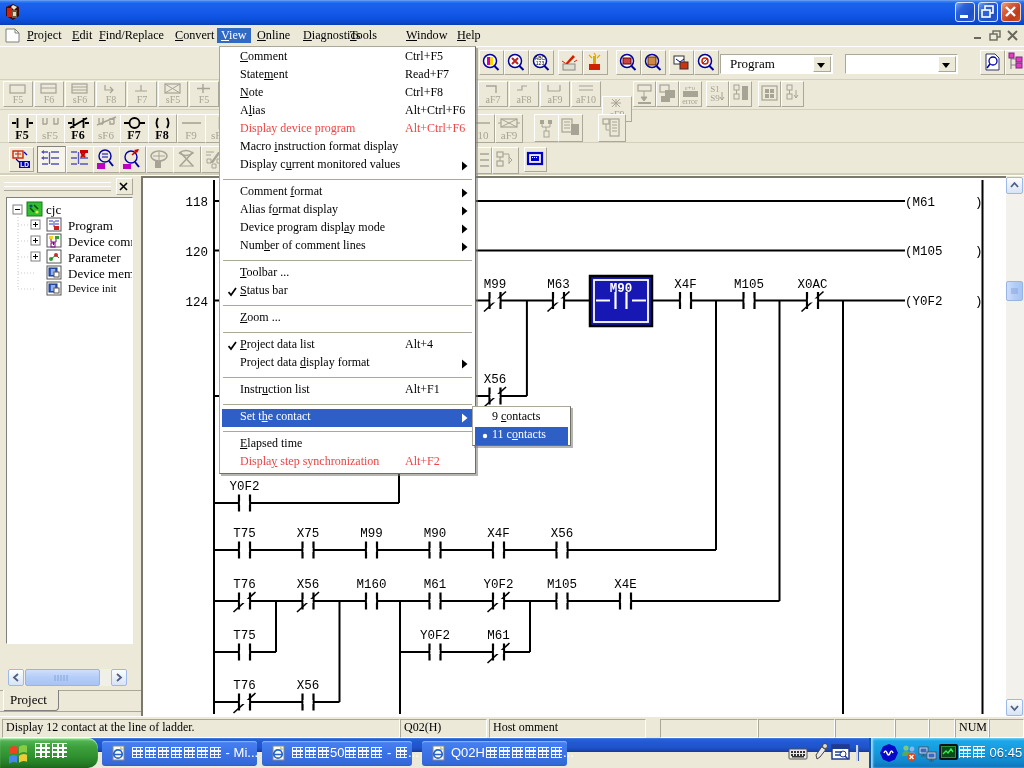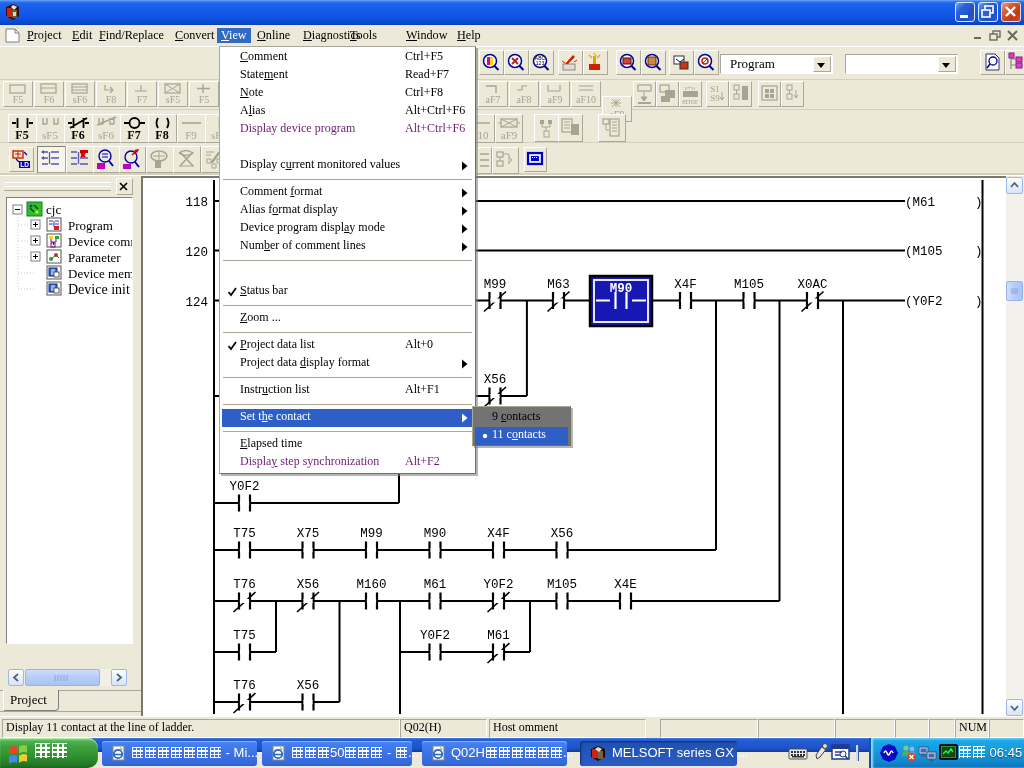--- a/index.html
+++ b/index.html
@@ -419,21 +419,21 @@
         <rect x="40" y="84" width="14" height="13" fill="#fff" stroke="#555"></rect>
         <rect x="42" y="86" width="8" height="8" fill="#3060c8" stroke="#103080"></rect>
         <path d="M44 88 h4 M44 90 h4 M44 92 h4" stroke="#fff"></path>
         <rect x="47" y="90" width="5" height="5" fill="#fff" stroke="#555"></rect>
       </svg>
       <div class="ab" style="left:39px;top:4px;font-size:13px">cjc</div>
       <div class="ab" style="left:61px;top:20px;font-size:13px;white-space:nowrap">Program</div>
       <div class="ab" style="left:61px;top:36px;font-size:13px;white-space:nowrap">Device comme</div>
       <div class="ab" style="left:61px;top:52px;font-size:13px;white-space:nowrap">Parameter</div>
       <div class="ab" style="left:61px;top:68px;font-size:13px;white-space:nowrap">Device memor</div>
-      <div class="ab" style="left:61px;top:84px;font-size:14px;white-space:nowrap">Device init</div>
+      <div class="ab" style="left:61px;top:84px;font-size:11px;white-space:nowrap">Device init</div>
     </div>
 
     <div class="ab" style="left:8px;top:493px;width:118px;height:17px;background:#f0f0e8">
       <div class="ab" style="left:0;top:0;width:16px;height:17px;background:linear-gradient(180deg,#fdfefd,#d7e3f5);border:1px solid #9db9e8;border-radius:2px;box-sizing:border-box"><svg width="14" height="15">
             <path d="M9 4 l-4 3.5 4 3.5" fill="none" stroke="#4d6185" stroke-width="1.8"></path>
           </svg></div>
       <div class="ab" style="left:103px;top:0;width:16px;height:17px;background:linear-gradient(180deg,#fdfefd,#d7e3f5);border:1px solid #9db9e8;border-radius:2px;box-sizing:border-box"><svg width="14" height="15">
             <path d="M5 4 l4 3.5 -4 3.5" fill="none" stroke="#4d6185" stroke-width="1.8"></path>
           </svg></div>
       <div class="ab" style="left:17px;top:0;width:75px;height:17px;background:linear-gradient(180deg,#cfdefc,#b4cdf8 50%,#a8c4f2);border:1px solid #98b4e4;border-radius:2px;box-sizing:border-box"><svg width="73" height="15">
@@ -611,21 +611,21 @@
           <path d="M4 6 l3.5 4 3.5-4" fill="none" stroke="#4d6185" stroke-width="1.8"></path>
         </svg></div>
     <div class="ab" style="left:0;top:104px;width:17px;height:20px;background:linear-gradient(90deg,#cfdefc,#b4cdf8 50%,#a8c4f2);border:1px solid #98b4e4;border-radius:2px;box-sizing:border-box"><svg width="15" height="18">
           <path d="M4 7 h7 M4 9 h7 M4 11 h7" stroke="#86a4d8"></path>
         </svg></div>
   </div>
 </div>
 
 <div class="ab" id="statusbar" style="left:0;top:716px;width:1024px;height:22px;background:#ece9d8;border-top:1px solid #fff;box-sizing:border-box;font-size:12px">
   <div class="ab sunk" style="left:2px;top:2px;width:396px;height:17px">
-      <span class="ab" style="left:3px;top:0">Display 11 contact at the line of ladder.</span>
+      <span class="ab" style="left:3px;top:0">Display 12 contact at the line of ladder.</span>
     </div>
   <div class="ab sunk" style="left:400px;top:2px;width:85px;height:17px">
       <span class="ab" style="left:3px;top:0">Q02(H)</span>
     </div>
   <div class="ab sunk" style="left:489px;top:2px;width:155px;height:17px">
       <span class="ab" style="left:3px;top:0">Host omment</span>
     </div>
   <div class="ab sunk" style="left:660px;top:2px;width:96px;height:17px"></div>
   <div class="ab sunk" style="left:758px;top:2px;width:75px;height:17px"></div>
   <div class="ab sunk" style="left:835px;top:2px;width:58px;height:17px"></div>
@@ -670,29 +670,20 @@
     <span class="ab" style="left:29px;top:4px;font-size:13px;color:#fff;font-family:'Liberation Sans',sans-serif;white-space:nowrap;overflow:hidden"><span class="cj"></span><span class="cj"></span><span class="cj"></span>50<span class="cj"></span><span class="cj"></span><span class="cj"></span> - <span class="cj"></span>...</span>
   </div>
   <div class="ab" style="left:422px;top:3px;width:145px;height:25px;border-radius:3px;background:linear-gradient(180deg,#5d94f2 0%,#447ff0 10%,#3b72e5 50%,#3569da 90%,#2e5dc8 100%);box-shadow:inset 0 1px 0 #86aff5">
     <svg class="ab" style="left:8px;top:4px" width="16" height="16">
         <rect x="3" y="1" width="11" height="14" fill="#fdfdf0" stroke="#888"></rect>
         <path d="M10 1 l4 4 h-4z" fill="#c8c8b0"></path>
         <circle cx="8" cy="9" r="4.2" fill="none" stroke="#2266cc" stroke-width="1.7"></circle>
         <path d="M3.5 9.5 h9" stroke="#2266cc" stroke-width="1.5"></path>
       </svg>
     <span class="ab" style="left:29px;top:4px;font-size:13px;color:#fff;font-family:'Liberation Sans',sans-serif;white-space:nowrap;overflow:hidden">Q02H<span class="cj"></span><span class="cj"></span><span class="cj"></span><span class="cj"></span><span class="cj"></span><span class="cj"></span>...</span>
-  </div>
-  <div class="ab" style="left:580px;top:3px;width:157px;height:25px;border-radius:3px;background:linear-gradient(180deg,#1e4fae 0%,#2455b8 40%,#2a5cc2 100%);box-shadow:inset 1px 1px 2px #10306e">
-    <svg class="ab" style="left:10px;top:4px" width="17" height="17">
-        <polygon points="8,1 15,4 15,12 8,16 1,12 1,4" fill="#2a0808"></polygon>
-        <rect x="2" y="4" width="6" height="9" fill="#cc2211"></rect>
-        <rect x="8" y="6" width="5" height="8" fill="#756349"></rect>
-        <polygon points="8,2 12,4 9,7 5,4" fill="#e8e4c9"></polygon>
-      </svg>
-    <span class="ab" style="left:32px;top:4px;font-size:13px;color:#fff;font-family:'Liberation Sans',sans-serif;white-space:nowrap;overflow:hidden">MELSOFT series GX ...</span>
   </div>
 
   <svg class="ab" style="left:788px;top:8px" width="20" height="15">
       <rect x="1" y="3" width="18" height="10" rx="1" fill="#e8e8e8" stroke="#555"></rect>
       <g fill="#333">
         <rect x="3" y="5" width="2" height="2"></rect>
         <rect x="6" y="5" width="2" height="2"></rect>
         <rect x="9" y="5" width="2" height="2"></rect>
         <rect x="12" y="5" width="2" height="2"></rect>
         <rect x="15" y="5" width="2" height="2"></rect>
@@ -763,20 +754,23 @@
       <span class="ms">Ctrl+F8</span>
     </div>
   <div class="mi" style="top:56px">
       <span class="mt">A<span class="u">l</span>ias</span>
       <span class="ms">Alt+Ctrl+F6</span>
     </div>
   <div class="mi dis" style="top:74px">
       <span class="mt">Display device program</span>
       <span class="ms">Alt+Ctrl+F6</span>
     </div>
+  <div class="mi" style="top:92px">
+      <span class="mt">Macro <span class="u">i</span>nstruction format display</span>
+    </div>
   <div class="mi" style="top:110px">
       <span class="mt">Display c<span class="u">u</span>rrent monitored values</span>
       <svg class="ab" style="right:5px;top:4px" width="7" height="10">
         <path d="M1 0.5 L6.5 5 L1 9.5z" fill="currentColor"></path>
       </svg>
     </div>
   <div class="sep" style="top:132px"></div>
   <div class="mi" style="top:137px">
       <span class="mt">Comment <span class="u">f</span>ormat</span>
       <svg class="ab" style="right:5px;top:4px" width="7" height="10">
@@ -795,37 +789,40 @@
         <path d="M1 0.5 L6.5 5 L1 9.5z" fill="currentColor"></path>
       </svg>
     </div>
   <div class="mi" style="top:191px">
       <span class="mt">Num<span class="u">b</span>er of comment lines</span>
       <svg class="ab" style="right:5px;top:4px" width="7" height="10">
         <path d="M1 0.5 L6.5 5 L1 9.5z" fill="currentColor"></path>
       </svg>
     </div>
   <div class="sep" style="top:213px"></div>
+  <div class="mi" style="top:218px">
+      <span class="mt"><span class="u">T</span>oolbar ...</span>
+    </div>
   <div class="mi" style="top:236px">
       <svg class="ab" style="left:6px;top:4px" width="9" height="10">
         <path d="M0.5 5 L3 8 L8 1" fill="none" stroke="currentColor" stroke-width="1.7"></path>
       </svg>
       <span class="mt"><span class="u">S</span>tatus bar</span>
     </div>
   <div class="sep" style="top:258px"></div>
   <div class="mi" style="top:263px">
       <span class="mt"><span class="u">Z</span>oom ...</span>
     </div>
   <div class="sep" style="top:285px"></div>
   <div class="mi" style="top:290px">
       <svg class="ab" style="left:6px;top:4px" width="9" height="10">
         <path d="M0.5 5 L3 8 L8 1" fill="none" stroke="currentColor" stroke-width="1.7"></path>
       </svg>
       <span class="mt"><span class="u">P</span>roject data list</span>
-      <span class="ms">Alt+0</span>
+      <span class="ms">Alt+4</span>
     </div>
   <div class="mi" style="top:308px">
       <span class="mt">Project data <span class="u">d</span>isplay format</span>
       <svg class="ab" style="right:5px;top:4px" width="7" height="10">
         <path d="M1 0.5 L6.5 5 L1 9.5z" fill="currentColor"></path>
       </svg>
     </div>
   <div class="sep" style="top:330px"></div>
   <div class="mi" style="top:335px">
       <span class="mt">Instr<span class="u">u</span>ction list</span>
@@ -841,32 +838,32 @@
   <div class="sep" style="top:384px"></div>
   <div class="mi" style="top:389px">
       <span class="mt"><span class="u">E</span>lapsed time</span>
     </div>
   <div class="mi dis" style="top:407px">
       <span class="mt">Displa<span class="u">y</span> step synchronization</span>
       <span class="ms">Alt+F2</span>
     </div>
 </div>
 
-<div class="ab" id="submenu" style="left:472px;top:406px;width:97px;height:38px;background:#737373;border:1px solid #aca899;border-right-color:#716f64;border-bottom-color:#716f64;box-shadow:2px 2px 0 rgba(120,120,115,0.55);font-size:12px;z-index:60">
+<div class="ab" id="submenu" style="left:472px;top:406px;width:97px;height:38px;background:#ffffff;border:1px solid #aca899;border-right-color:#716f64;border-bottom-color:#716f64;box-shadow:2px 2px 0 rgba(120,120,115,0.55);font-size:12px;z-index:60">
   <div class="mi" style="top:2px">
       <span class="mt" style="left:17px">9 <span class="u">c</span>ontacts</span>
     </div>
   <div class="mi sel" style="top:20px">
       <svg class="ab" style="left:7px;top:6px" width="7" height="7">
         <circle cx="3" cy="3" r="2.2" fill="currentColor"></circle>
       </svg>
       <span class="mt" style="left:17px">11 c<span class="u">o</span>ntacts</span>
     </div>
 </div>
 <style>
 .mi{position:absolute;left:2px;width:251px;height:18px}
 #submenu .mi{width:93px}
 .mi .mt{position:absolute;left:18px;top:0;white-space:nowrap}
 .mi .ms{position:absolute;left:183px;top:0}
-.mi.dis{color:#701a75}
+.mi.dis{color:#ef4444}
 .mi.sel{background:#2e5fc6;color:#fff}
 .sep{position:absolute;left:3px;width:249px;height:2px;border-top:1px solid #aca899;border-bottom:1px solid #fff}
 </style>
 
 </body></html>

